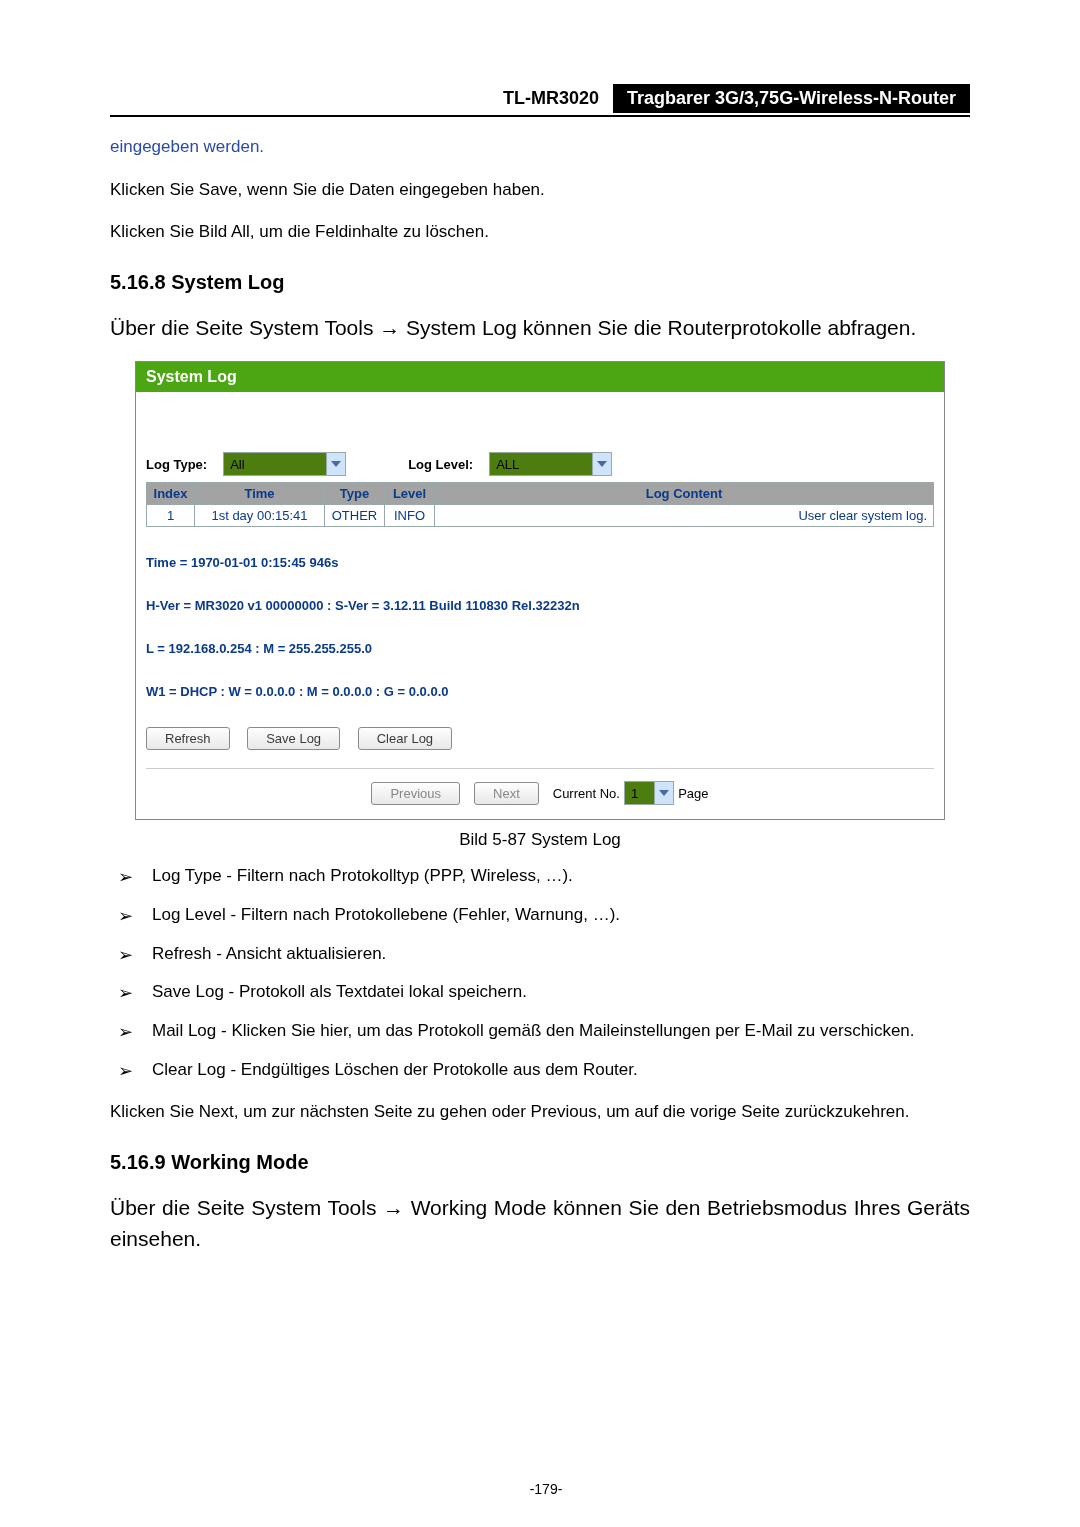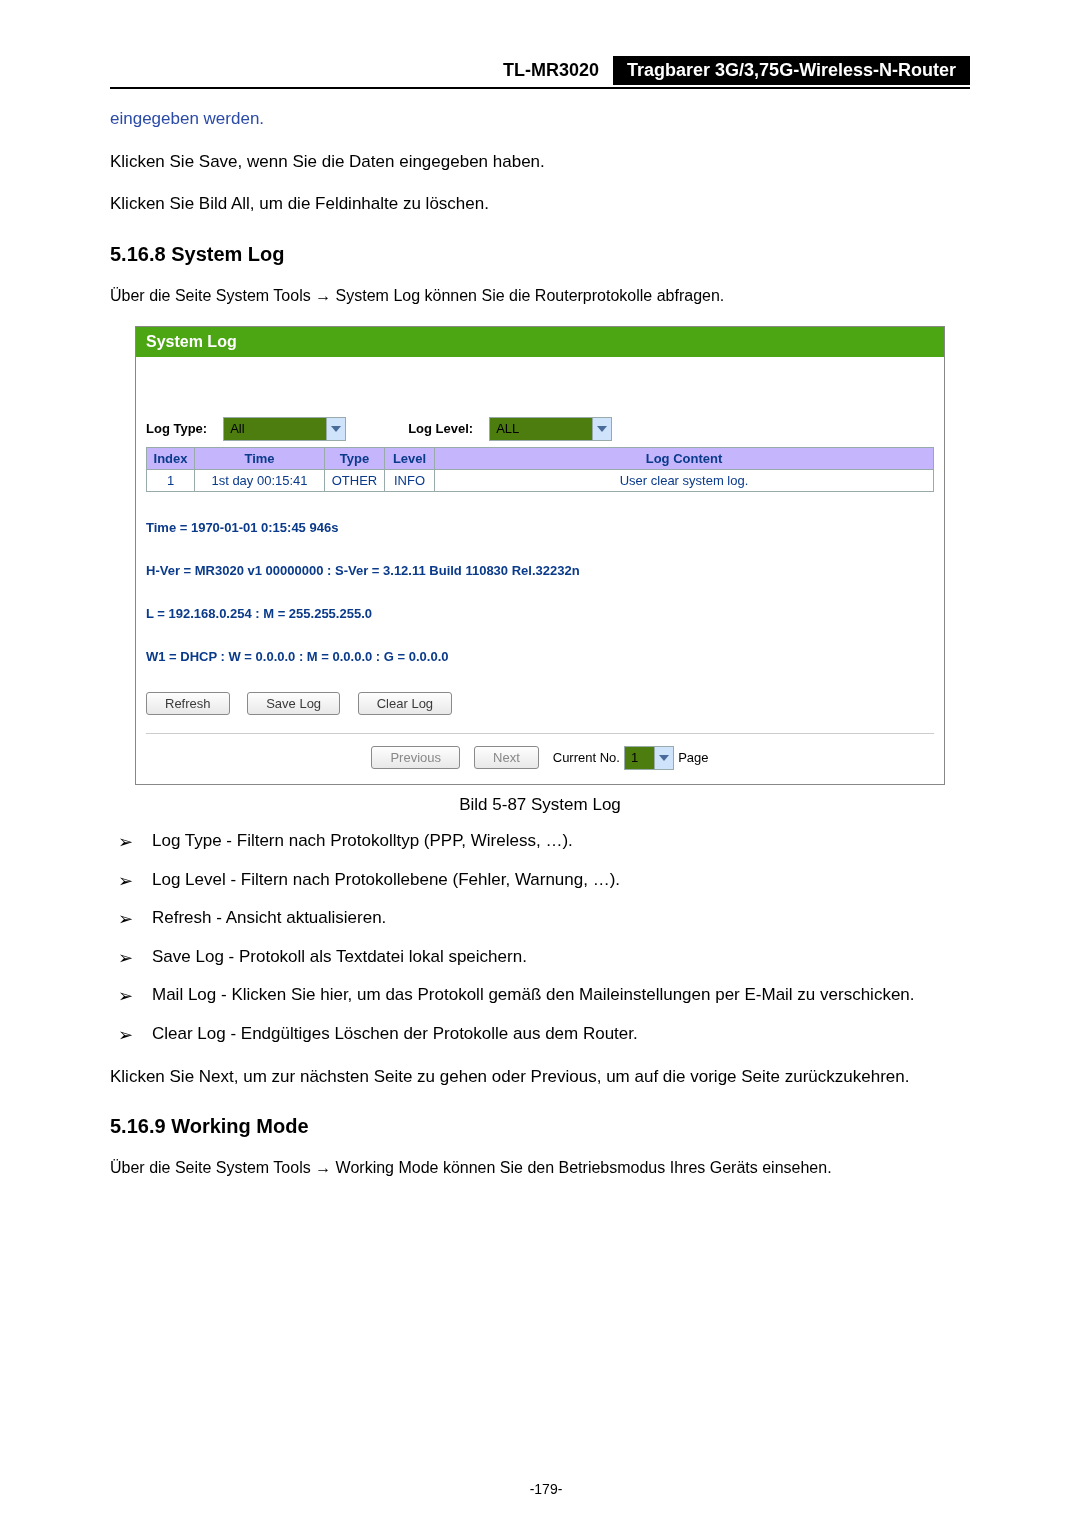--- a/index.html
+++ b/index.html
@@ -4,21 +4,21 @@
 <style>
   html, body { margin: 0; padding: 0; background: #fff; }
   body {
     width: 1080px;
     min-height: 1527px;
     font-family: Arial, Helvetica, sans-serif;
     color: #000;
     position: relative;
   }
   .page {
-    padding: 56px 110px 0 110px;
+    padding: 84px 110px 0 110px;
   }
   .hdr {
     display: flex;
     justify-content: flex-end;
     align-items: stretch;
     font-size: 18px;
     font-weight: bold;
   }
   .hdr .model {
     background: #fff;
@@ -36,21 +36,21 @@
     margin-top: 2px;
   }
   p { margin: 18px 0; font-size: 17px; line-height: 1.45; }
   .blue { color: #2a4aa8; }
   .bold { font-weight: normal; }
   h3 {
     font-size: 20px;
     font-weight: bold;
     margin: 26px 0 14px 0;
   }
-  .intro { font-size: 16px; line-height: 1.5; }
+  .intro { font-size: 21px; line-height: 1.5; }
   .justify { text-align: justify; }
 
   
   .panel-wrap {
     margin: 8px 0 4px 25px;
     width: 810px;
   }
   .panel {
     border: 1px solid #888;
     font-size: 13px;
@@ -96,24 +96,24 @@
   table.logtbl {
     width: 100%;
     border-collapse: collapse;
     font-size: 13px;
   }
   table.logtbl th, table.logtbl td {
     border: 1px solid #9aa;
     padding: 3px 6px;
     color: #0a3a8a;
   }
-  table.logtbl th { font-weight: bold; background: #c4b5fd; }
+  table.logtbl th { font-weight: bold; background: #a3a3a3; }
   table.logtbl td { background: #fff; }
   table.logtbl td.center, table.logtbl th { text-align: center; }
-  table.logtbl td.left { text-align: center; }
+  table.logtbl td.left { text-align: right; }
 
   .infoblock { margin: 22px 0 18px 0; font-weight: bold; color: #0a3a8a; font-size: 13px; }
   .infoblock div { margin: 28px 0; }
 
   .btnrow { margin: 10px 0 0 0; }
   .btnrow button, .pager button {
     font-size: 13px;
     padding: 3px 18px;
     border: 1px solid #8a8a8a;
     background: linear-gradient(#fefefe, #e8e8e8);

